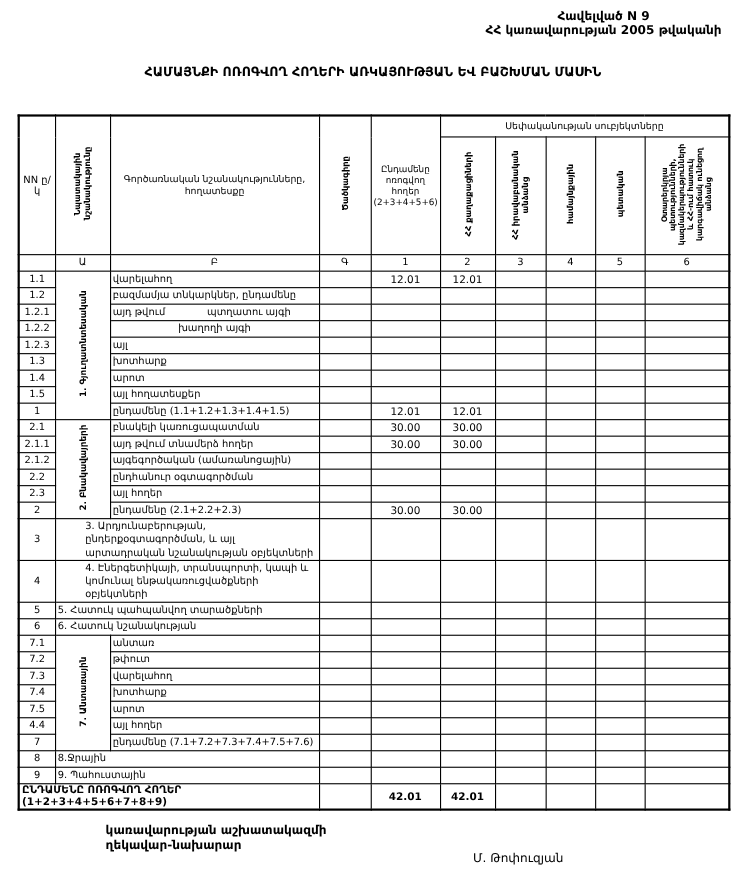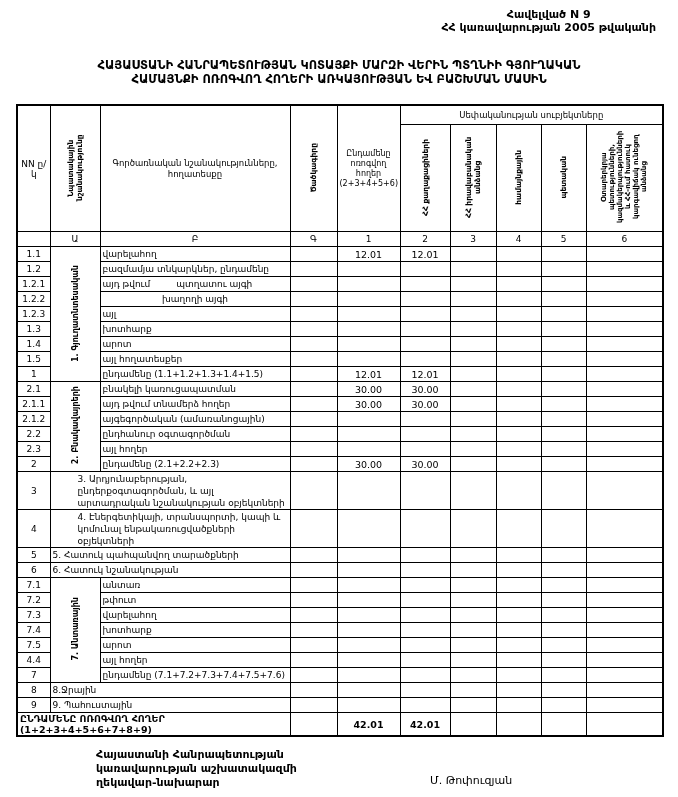--- a/index.html
+++ b/index.html
@@ -41,35 +41,34 @@
   tbody td{height:14px;}
   td.r-num{text-align:center;font-weight:bold;font-size:9px;margin-top:28px;}
   td.r-label{text-align:left;padding-left:3px;font-size:9px;}
   td.r-val{text-align:center;font-weight:bold;font-size:9.5px;}
   td.cat-cell{text-align:center;}
   td.cat-cell .vert{font-size:8px;font-weight:bold;max-height:130px;}
   tr.tall td{height:37px;}
   tr.tall td.r-label{line-height:12px;padding-left:27px;}
   tr.total-row td{height:21px;font-weight:bold;}
   tr.total-row td.r-label{font-size:9.5px;}
-  .lbl2{margin-left:26px;}
+  .lbl2{margin-left:38px;}
   .footer{position:absolute;top:748px;left:96px;font-size:11px;
     font-weight:bold;line-height:14px;}
   .signature{position:absolute;top:774px;left:430px;font-size:11px;font-weight:normal;}
 </style>
 </head>
 <body>
 
 <div class="annex">
   <div>Հավելված N 9</div>
   <div>ՀՀ կառավարության 2005 թվականի</div>
 </div>
 
 <div class="title">
-  <div>ՀԱՅԱՍՏԱՆԻ ՀԱՆՐԱՊԵՏՈՒԹՅԱՆ ԿՈՏԱՅՔԻ ՄԱՐԶԻ ՎԵՐԻՆ ՊՏՂՆԻԻ ԳՅՈՒՂԱԿԱՆ</div>
   <div>ՀԱՄԱՅՆՔԻ ՈՌՈԳՎՈՂ ՀՈՂԵՐԻ ԱՌԿԱՅՈՒԹՅԱՆ ԵՎ ԲԱՇԽՄԱՆ ՄԱՍԻՆ</div>
 </div>
 
 <table class="main">
   <colgroup>
     <col class="c-nn">
       <col class="c-purpose">
       <col class="c-func">
       <col class="c-code">
     <col class="c-total">
@@ -441,17 +440,16 @@
         <td class="r-val">42.01</td>
         <td class="r-val"></td>
         <td class="r-val"></td>
         <td class="r-val"></td>
         <td class="r-val"></td>
       </tr>
     </tbody>
 </table>
 
 <div class="footer">
-  <div>Հայաստանի Հանրապետության</div>
   <div>կառավարության աշխատակազմի</div>
   <div>ղեկավար-նախարար</div>
 </div>
 <div class="signature">Մ. Թոփուզյան</div>
 
 </body></html>

